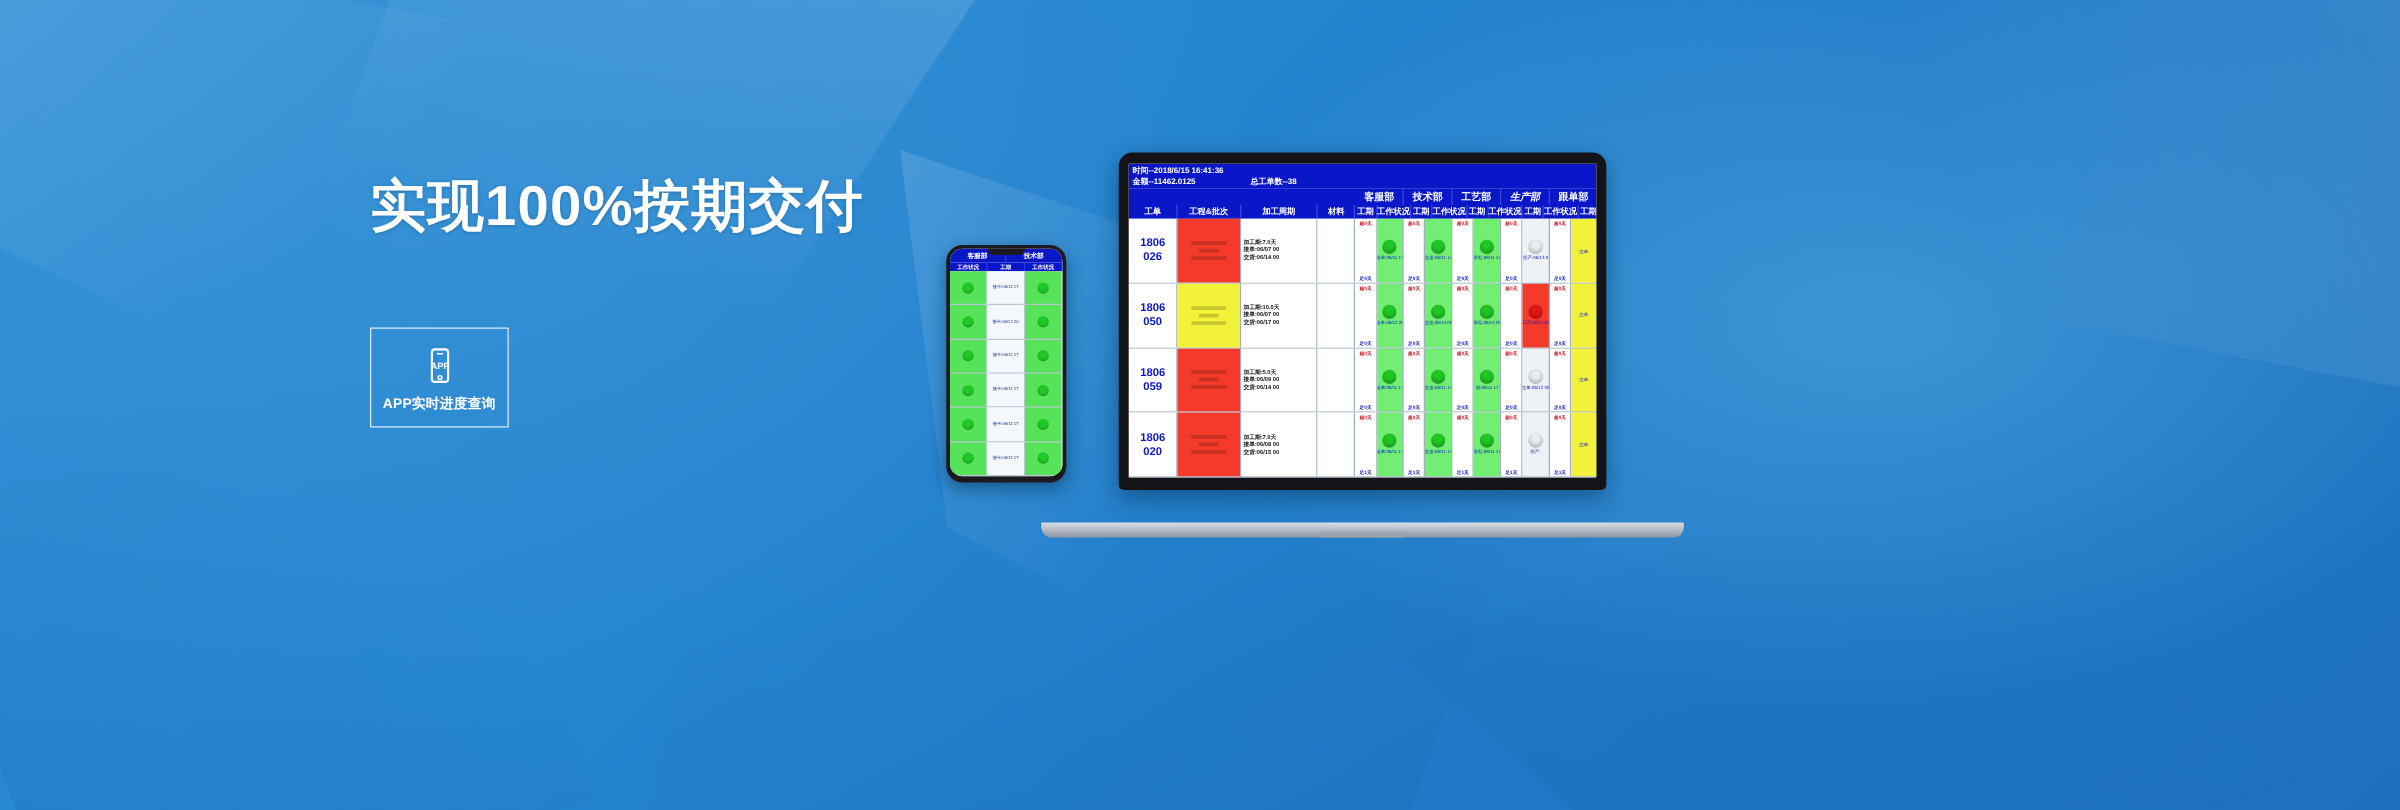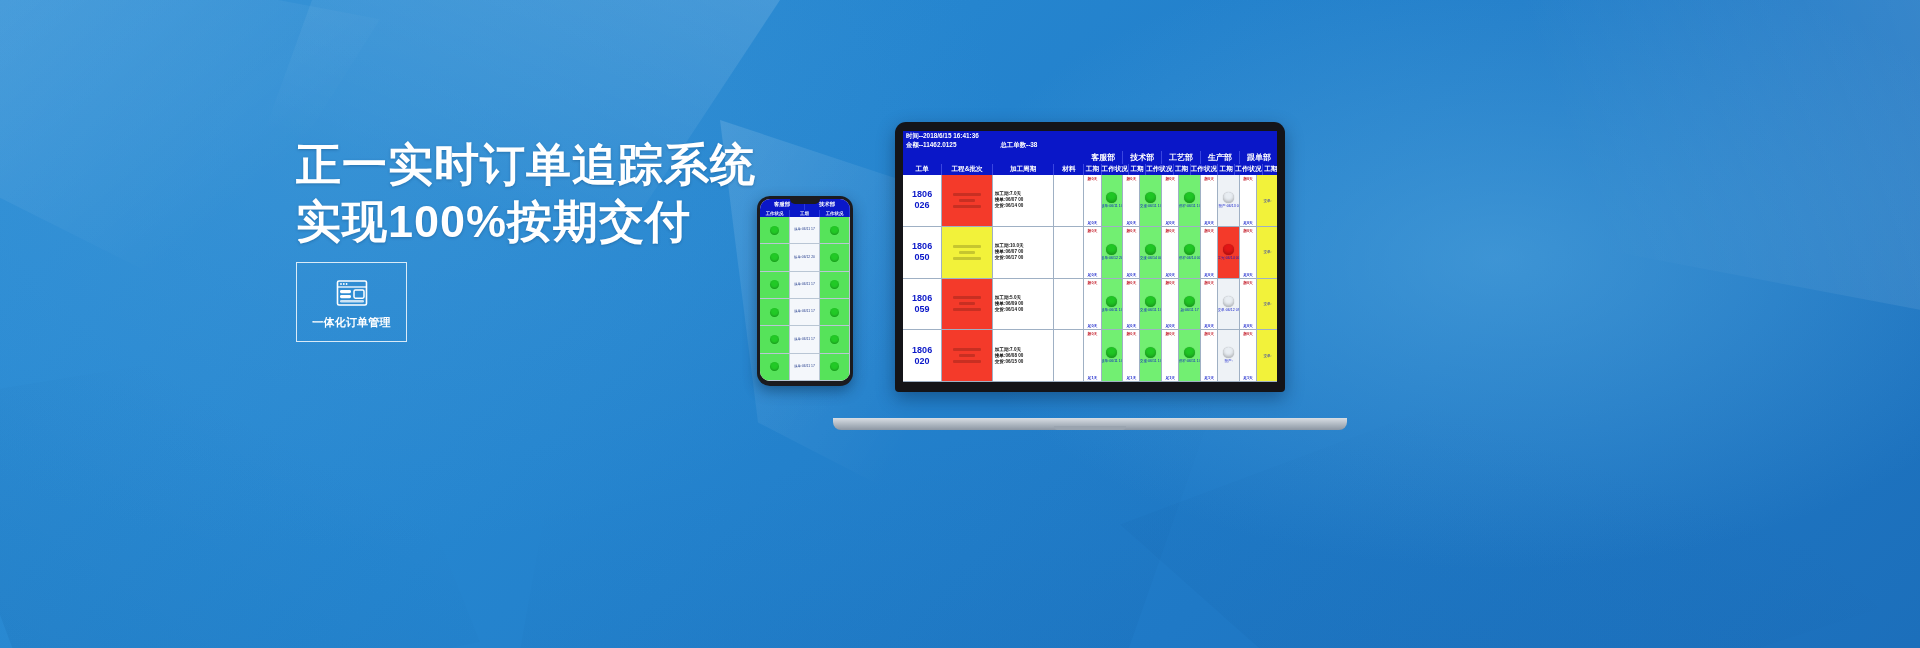--- a/index.html
+++ b/index.html
@@ -166,42 +166,36 @@
   <div class="poly a"></div>
   <div class="poly b"></div>
   <div class="poly c"></div>
   <div class="poly d"></div>
   <div class="poly e"></div>
   <div class="poly f"></div>
   <div class="poly g"></div>
 </div>
 
 <div id="headline-block">
-  <div class="headline-line">正一实时订单追踪系统</div>
   <div class="headline-line">实现100%按期交付</div>
 </div>
 
 <div id="feature-row">
 
+
+
   <div class="feature-card">
     <svg class="feature-icon" viewBox="0 0 34 30">
-      <rect x="2.5" y="3" width="29" height="24" rx="1.5" fill="none" stroke="#ffffff" stroke-width="1.6"></rect>
-      <line x1="2.5" y1="9" x2="31.5" y2="9" stroke="#ffffff" stroke-width="1.3"></line>
-      <circle cx="6" cy="6" r="0.9" fill="#ffffff"></circle>
-      <circle cx="8.8" cy="6" r="0.9" fill="#ffffff"></circle>
-      <circle cx="11.6" cy="6" r="0.9" fill="#ffffff"></circle>
-      <rect x="5" y="12" width="11" height="3.2" rx="1.4" fill="#ffffff"></rect>
-      <rect x="5" y="17" width="11" height="3.2" rx="1.4" fill="#ffffff"></rect>
-      <rect x="19" y="12" width="10" height="8.2" rx="1.4" fill="none" stroke="#ffffff" stroke-width="1.5"></rect>
-      <rect x="5" y="22" width="24" height="2.6" rx="1.3" fill="#ffffff" opacity="0.75"></rect>
+      <rect x="10.5" y="1.5" width="13" height="26" rx="2.4" fill="none" stroke="#ffffff" stroke-width="1.7"></rect>
+      <line x1="14.5" y1="5" x2="19.5" y2="5" stroke="#ffffff" stroke-width="1.3"></line>
+      <circle cx="17" cy="24" r="1.5" fill="none" stroke="#ffffff" stroke-width="1.2"></circle>
+      <text x="17" y="17" font-family="Liberation Sans, sans-serif" font-size="7.4" font-weight="bold" fill="#ffffff" text-anchor="middle">APP</text>
     </svg>
-    <div class="feature-label">一体化订单管理</div>
+    <div class="feature-label">APP实时进度查询</div>
   </div>
-
-
 
 </div>
 
 <div id="phone-device">
   <div id="phone-frame">
     <div id="phone-notch"></div>
     <div id="phone-screen">
       <div id="phone-deptbar">
         <div class="pd">客服部</div>
         <div class="pd">技术部</div>
@@ -293,21 +287,21 @@
           </div>
         </div>
 
         <div id="dash-table">
 
           <div class="dash-head-row depts" id="dept-header">
               <div class="hcell" style="flex: 0 0 48.5%; border-right: none;"></div>
               <div class="hcell" style="flex: 0 0 10.4%;">客服部</div>
               <div class="hcell" style="flex: 0 0 10.4%;">技术部</div>
               <div class="hcell" style="flex: 0 0 10.4%;">工艺部</div>
-              <div class="hcell" style="flex: 0 0 10.4%;">生产部</div>
+              <div class="hcell" style="flex: 0 0 10.4%; font-style: italic;">生产部</div>
               <div class="hcell" style="flex: 0 0 10.4%;">跟单部</div>
             </div>
           <div class="dash-head-row cols" id="col-header">
               <div class="hcell" style="flex: 0 0 10.5%;">工单</div>
               <div class="hcell" style="flex: 0 0 13.5%;">工程&amp;批次</div>
               <div class="hcell" style="flex: 0 0 16.5%;">加工周期</div>
               <div class="hcell" style="flex: 0 0 8%;">材料</div>
               <div class="hcell" style="flex: 0 0 4.6%;">工期</div>
               <div class="hcell" style="flex: 0 0 5.8%;">工作状况</div>
               <div class="hcell" style="flex: 0 0 4.6%;">工期</div>

